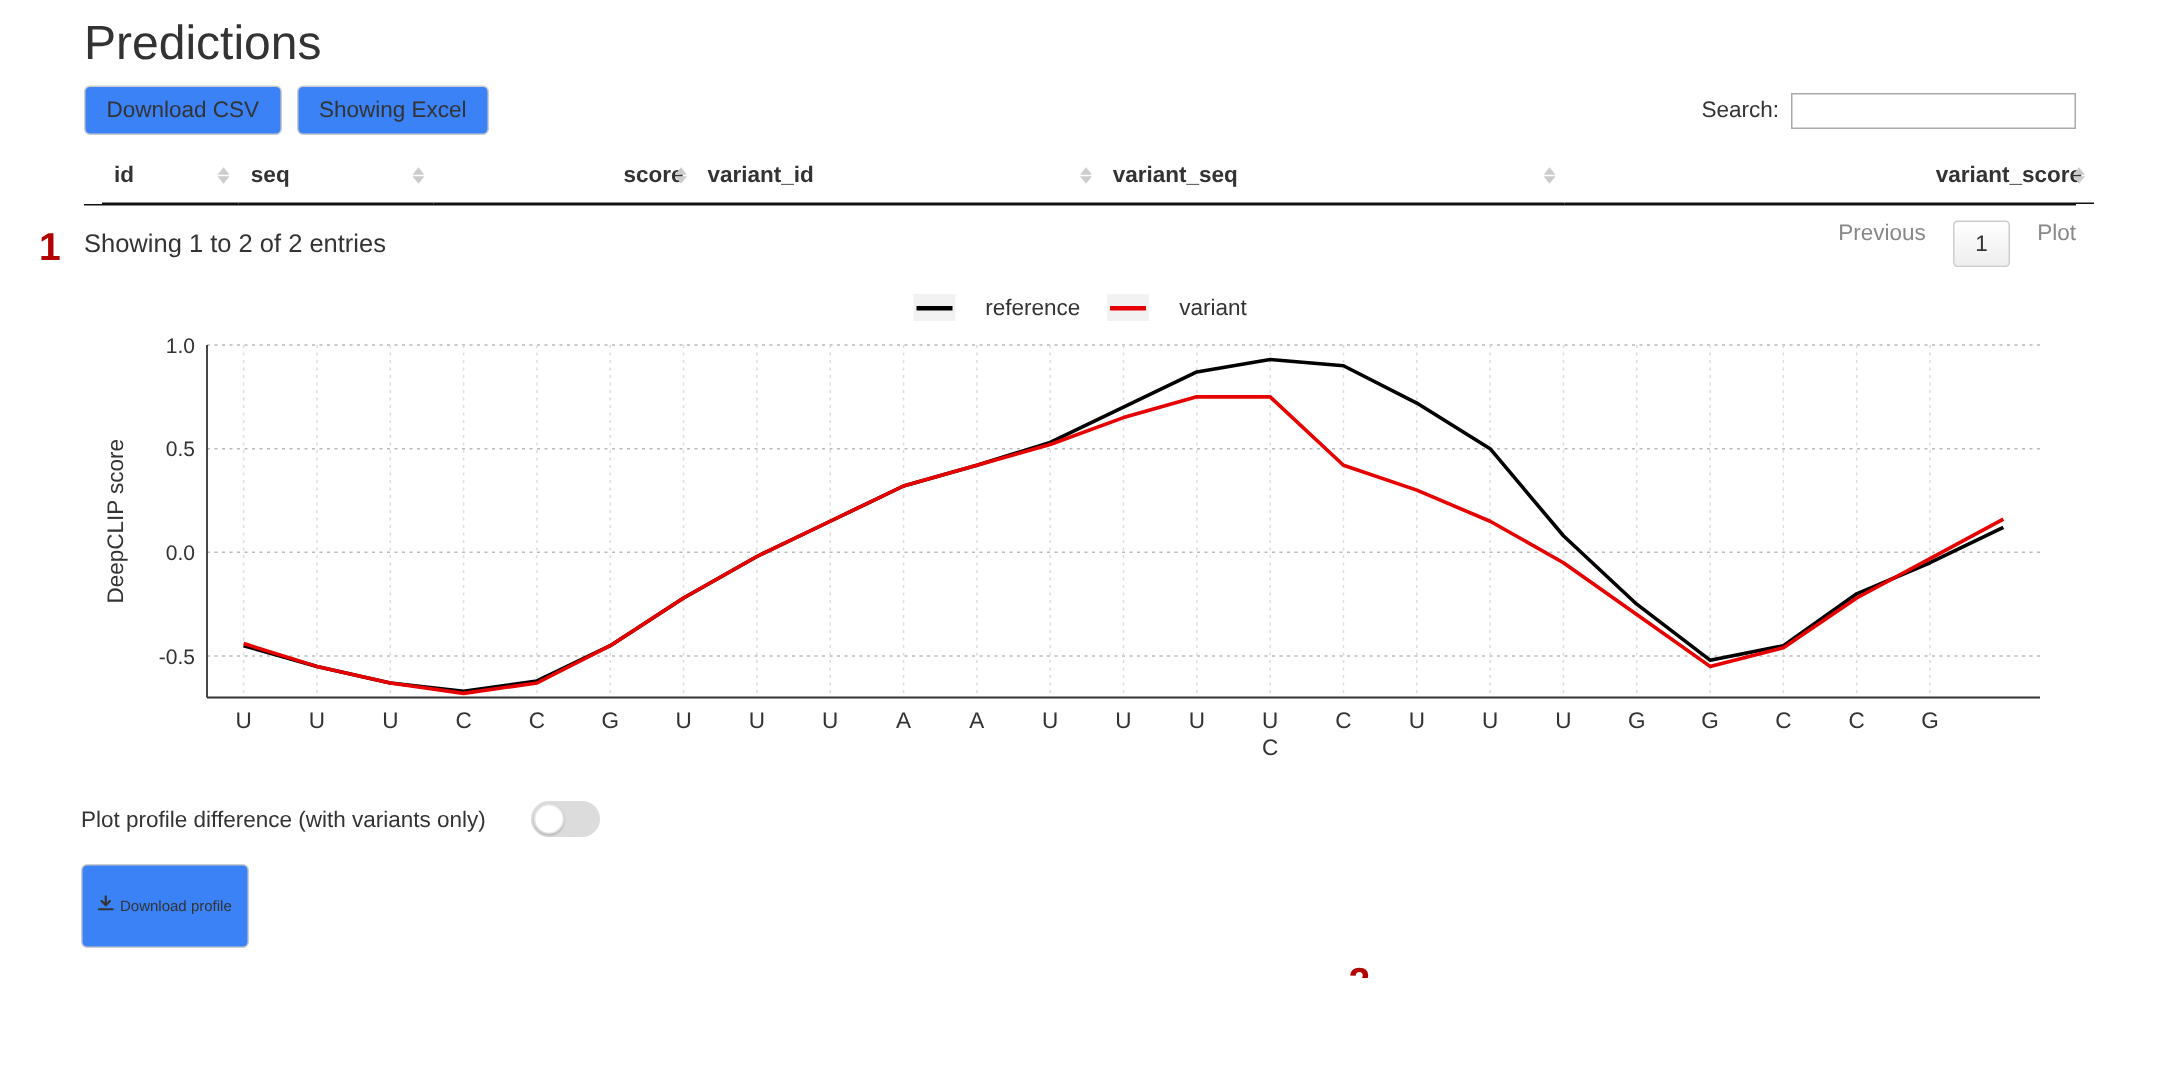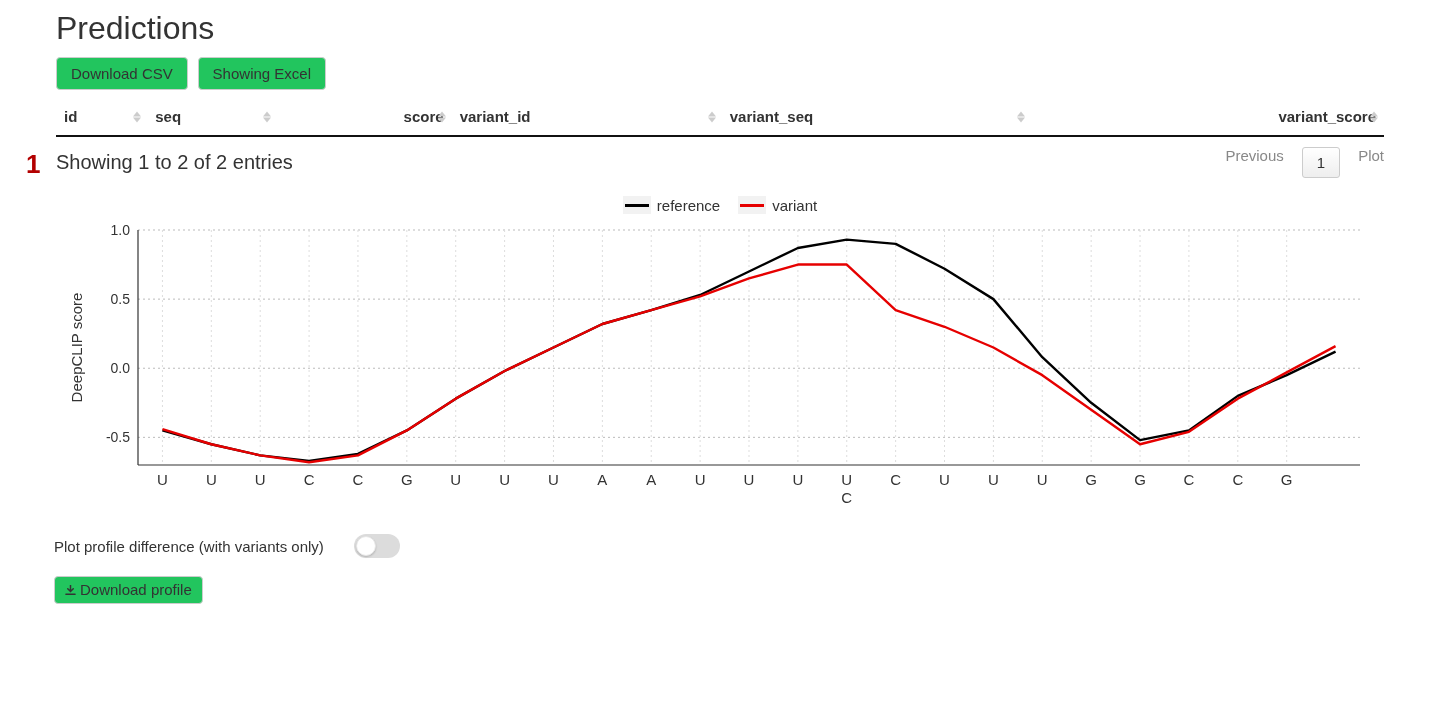--- a/index.html
+++ b/index.html
@@ -22,46 +22,47 @@
     justify-content: space-between;
     align-items: center;
     margin-bottom: 8px;
   }
   .btn {
     display: inline-block;
     font-size: 15px;
     padding: 7px 14px;
     border: 1px solid #ccc;
     border-radius: 4px;
-    background: #22c55e;
+    background: #3b82f6;
     color: #333;
     cursor: pointer;
     margin-right: 6px;
   }
   .btn-sm {
-    font-size: 15px;
-    padding: 4px 10px;
+    font-size: 10px;
+    padding: 20px 10px;
   }
   .search-wrap {
     display: flex;
     align-items: center;
     gap: 8px;
   }
   .search-label { font-size: 15px; }
   .search-input {
     border: 1px solid #aaa;
     padding: 2px 6px;
     height: 24px;
     width: 190px;
     font-size: 14px;
   }
   table.predictions {
     width: 100%;
     border-collapse: collapse;
     font-size: 15px;
+    margin-left: 12px;
   }
   table.predictions thead th {
     text-align: left;
     padding: 10px 8px;
     border-bottom: 1px solid #111;
     font-weight: bold;
     position: relative;
   }
   table.predictions thead th.num { text-align: right; }
   table.predictions tbody td {
@@ -89,21 +90,21 @@
   .sort-caret .up { border-bottom: 5px solid #ccc; }
   .sort-caret .down { border-top: 5px solid #ccc; }
   .table-footer {
     display: flex;
     justify-content: space-between;
     align-items: center;
     border-top: 1px solid #111;
     padding-top: 10px;
     margin-top: 0px;
   }
-  .info-text { font-size: 20px; }
+  .info-text { font-size: 17px; }
   .pager {
     display: flex;
     align-items: flex-start;
     gap: 18px;
   }
   .pager .page-link {
     color: #888;
     cursor: default;
     font-size: 15px;
   }
@@ -127,21 +128,21 @@
     position: relative;
     margin-top: 18px;
   }
   .legend {
     display: flex;
     justify-content: center;
     gap: 18px;
     font-size: 15px;
     margin-bottom: 6px;
   }
-  .legend .item { display: flex; align-items: center; gap: 6px; }
+  .legend .item { display: flex; align-items: center; gap: 20px; }
   .legend .swatch {
     width: 28px;
     height: 18px;
     display: inline-flex;
     align-items: center;
     justify-content: center;
     background: #f2f2f2;
   }
   .legend .swatch .lineseg {
     width: 24px; height: 3px;
@@ -183,20 +184,24 @@
 </head>
 <body>
 
 <div class="content-rel">
   <h2 class="page-title">Predictions</h2>
 
   <div class="toolbar">
     <div>
       <button class="btn">Download CSV</button>
       <button class="btn">Showing Excel</button>
+    </div>
+    <div class="search-wrap">
+      <span class="search-label">Search:</span>
+      <input type="text" class="search-input" value="" style="">
     </div>
   </div>
 
   <table class="predictions">
     <thead>
       <tr>
         <th><span>id</span><span class="sort-caret">
               <span class="up"></span>
               <span class="down"></span>
             </span></th>

